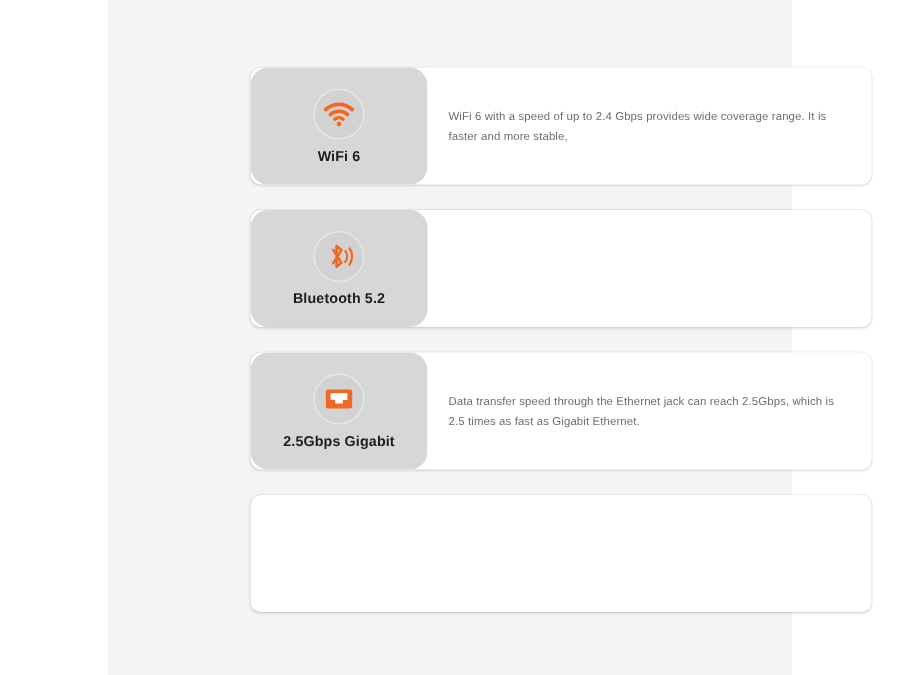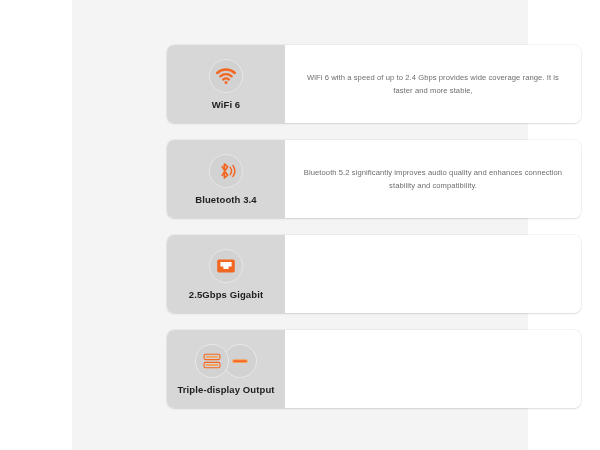--- a/index.html
+++ b/index.html
@@ -48,20 +48,21 @@
   .card-left {
     width: 118px;
     flex: 0 0 118px;
     background: #d7d7d7;
     display: flex;
     flex-direction: column;
     align-items: center;
     justify-content: center;
     padding-top: 2px;
     box-sizing: border-box;
+    border-radius: 12px;
   }
   .icon-badge {
     width: 34px;
     height: 34px;
     border-radius: 50%;
     background: #d2d2d2;
     border: 1.1px solid #e6e6e6;
     display: flex;
     align-items: center;
     justify-content: center;
@@ -105,21 +106,20 @@
     line-height: 1.1;
     white-space: nowrap;
   }
   .card-right {
     flex: 1 1 auto;
     background: #ffffff;
     display: flex;
     align-items: center;
     padding: 0 14px 0 14px;
     box-sizing: border-box;
-    text-align: center;
   }
   .card-desc {
     font-size: 7.6px;
     line-height: 1.75;
     color: #6d6d6d;
     letter-spacing: 0.08px;
     max-width: 270px;
   }
 </style>
 </head>
@@ -148,62 +148,43 @@
 
       <div class="feature-card">
         <div class="card-left">
           <div class="icon-badge">
             <svg width="22" height="20" viewBox="0 0 22 20" aria-hidden="true">
               <path d="M7.2 5.6 L12.6 14.2 L9.4 16.9 L9.4 3.0 L12.6 5.7 L7.2 14.4" fill="none" stroke="#f26722" stroke-width="1.7" stroke-linecap="round" stroke-linejoin="round"></path>
               <path d="M15.2 6.4 A6 6 0 0 1 15.2 13.6" fill="none" stroke="#f26722" stroke-width="1.5" stroke-linecap="round"></path>
               <path d="M18.0 4.6 A9.4 9.4 0 0 1 18.0 15.4" fill="none" stroke="#f26722" stroke-width="1.5" stroke-linecap="round"></path>
             </svg>
           </div>
-          <div class="card-label">Bluetooth 3.4</div>
-        </div>
-        <div class="card-right">
-          <div class="card-desc">Bluetooth 5.2 significantly improves audio quality and enhances connection stability and compatibility.</div>
+          <div class="card-label">Bluetooth 5.2</div>
         </div>
       </div>
 
       <div class="feature-card">
         <div class="card-left">
           <div class="icon-badge">
             <svg width="22" height="20" viewBox="0 0 22 20" aria-hidden="true">
               <rect x="2.2" y="3.6" width="17.6" height="12.8" rx="1.6" fill="#f26722"></rect>
               <path d="M5.4 6.0 L16.6 6.0 L16.6 10.6 L13.6 10.6 L13.6 13.0 L8.4 13.0 L8.4 10.6 L5.4 10.6 Z" fill="#ffffff"></path>
               <rect x="6.5" y="6.0" width="0.8" height="2.1" fill="#f2f2f2"></rect>
               <rect x="8.1" y="6.0" width="0.8" height="2.1" fill="#f2f2f2"></rect>
               <rect x="9.7" y="6.0" width="0.8" height="2.1" fill="#f2f2f2"></rect>
               <rect x="11.3" y="6.0" width="0.8" height="2.1" fill="#f2f2f2"></rect>
               <rect x="12.9" y="6.0" width="0.8" height="2.1" fill="#f2f2f2"></rect>
               <rect x="14.5" y="6.0" width="0.8" height="2.1" fill="#f2f2f2"></rect>
             </svg>
           </div>
           <div class="card-label">2.5Gbps Gigabit</div>
         </div>
+        <div class="card-right">
+          <div class="card-desc">Data transfer speed through the Ethernet jack can reach 2.5Gbps, which is 2.5 times as fast as Gigabit Ethernet.</div>
+        </div>
       </div>
 
       <div class="feature-card">
-        <div class="card-left">
-          <div class="icon-badge dual">
-            <div class="circ back">
-              <svg width="20" height="10" viewBox="0 0 20 10" aria-hidden="true">
-                <rect x="2" y="3.2" width="16" height="3.8" rx="1.9" fill="#f7a35c"></rect>
-                <rect x="3.4" y="4.3" width="13.2" height="1.6" rx="0.8" fill="#f26722"></rect>
-              </svg>
-            </div>
-            <div class="circ front">
-              <svg width="22" height="22" viewBox="0 0 22 22" aria-hidden="true">
-                <rect x="3.0" y="4.2" width="16" height="5.4" rx="1.6" fill="none" stroke="#f26722" stroke-width="1.1"></rect>
-                <rect x="4.6" y="5.9" width="12.8" height="1.9" rx="0.9" fill="#f7a35c"></rect>
-                <rect x="3.0" y="12.4" width="16" height="5.4" rx="1.6" fill="none" stroke="#f26722" stroke-width="1.1"></rect>
-                <rect x="4.6" y="14.1" width="12.8" height="1.9" rx="0.9" fill="#f7a35c"></rect>
-              </svg>
-            </div>
-          </div>
-          <div class="card-label">Triple-display Output</div>
-        </div>
       </div>
 
     </div>
   </div>
 </div>
 
 </body></html>

